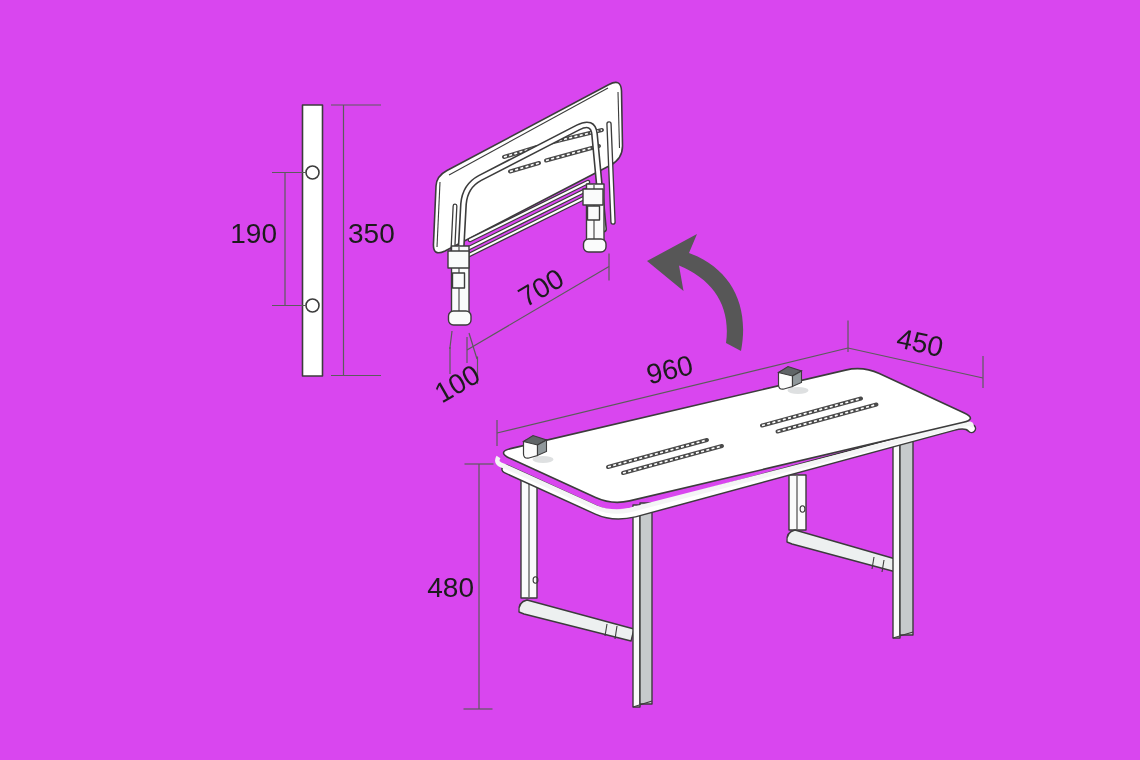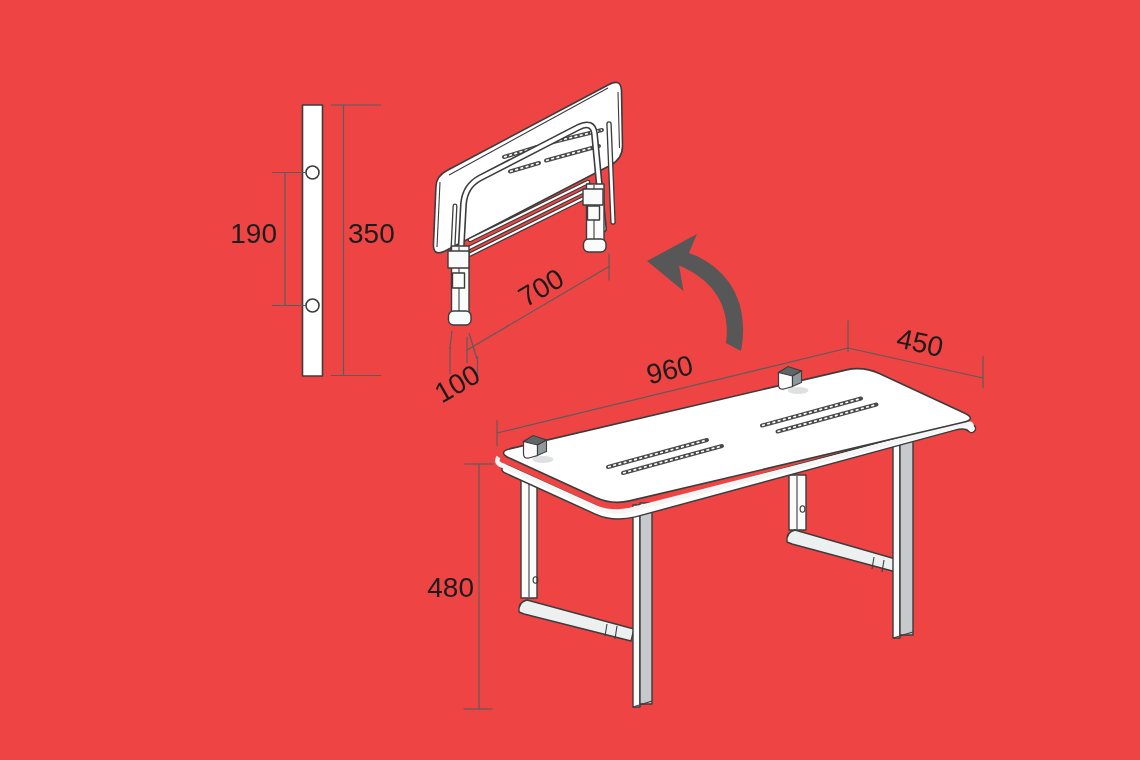--- a/index.html
+++ b/index.html
@@ -1,16 +1,16 @@
 <!DOCTYPE html>
 <html><head>
 <meta charset="utf-8">
 <style>
   html,body{margin:0;padding:0;background:#fff;}
-  .stage{position:relative;width:1140px;height:760px;background:#ef4444;overflow:hidden;}
+  .stage{position:relative;width:1140px;height:760px;background:#d946ef;overflow:hidden;}
   svg{display:block;}
   .outline{fill:#ffffff;stroke:#3c3c3c;stroke-width:1.6;stroke-linejoin:round;}
   .thin{fill:none;stroke:#3c3c3c;stroke-width:1.1;}
   .tube-o{fill:none;stroke:#3c3c3c;stroke-linecap:round;}
   .tube-i{fill:none;stroke:#ffffff;stroke-linecap:round;}
   .slot-o{fill:none;stroke:#4a4a4a;stroke-width:4;stroke-linecap:round;}
   .slot-i{fill:none;stroke:#ffffff;stroke-width:1.6;stroke-dasharray:3 2.4;}
   .dim{stroke:#5c5c5c;stroke-width:1.2;fill:none;}
   .dim-text{font-family:"Liberation Sans",sans-serif;font-size:28px;fill:#1c1c1c;}
   .leg-light{fill:#fafbfb;stroke:#3c3c3c;stroke-width:1.4;stroke-linejoin:round;}

